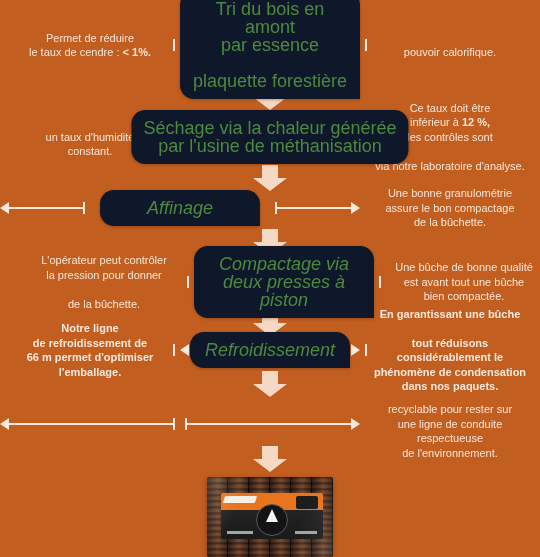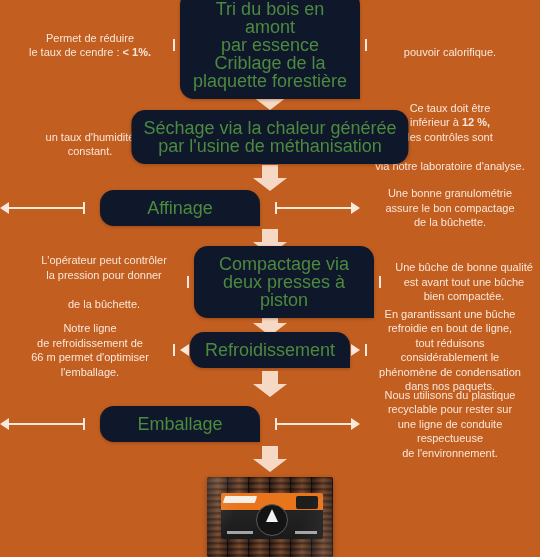--- a/index.html
+++ b/index.html
@@ -30,21 +30,21 @@
   }
   .side {
     width: 180px;
     color: #fae6d8;
     font-size: 11px;
     line-height: 14.5px;
     text-align: center;
     box-sizing: border-box;
     padding: 0 4px;
   }
-  .side.bold { font-weight: normal; color: #fbe8dc; }
+  .side.bold { font-weight: bold; color: #fbe8dc; }
   .side b { font-weight: bold; }
 
   .center {
     width: 180px;
     display: flex;
     align-items: center;
     justify-content: center;
     position: relative;
   }
 
@@ -55,21 +55,21 @@
     font-size: 18px;
     line-height: 18px;
     text-align: center;
     padding: 9px 12px;
     border-radius: 14px 14px 0 14px;
     box-shadow: 0 1px 3px rgba(90,35,5,0.35);
     box-sizing: border-box;
     position: relative;
     z-index: 3;
   }
-  .node.wide { min-width: 160px; }
+  .node.wide { min-width: 160px; font-style: italic; }
 
   
   .hconn {
     flex: 1 1 auto;
     height: 14px;
     position: relative;
   }
   .hconn .bar {
     position: absolute;
     top: 6px;
@@ -247,21 +247,21 @@
     </div>
     <div class="hconn left">
       <div class="bar"></div>
       <div class="head"></div>
       <div class="tick"></div>
     </div>
     <div class="center">
       <div class="node">
         <span>Tri du bois en amont</span><br>
         <span>par essence</span><br>
-        <span>Criblage de la</span><br>
+        <br>
         <span>plaquette forestière</span>
       </div>
     </div>
     <div class="hconn right">
       <div class="bar"></div>
       <div class="tick"></div>
       <div class="head"></div>
     </div>
     <div class="side">
       <br>
@@ -390,51 +390,46 @@
         <span>Refroidissement</span>
       </div>
     </div>
     <div class="hconn right">
       <div class="bar"></div>
         <div class="tick"></div>
         <div class="head"></div>
     </div>
     <div class="side bold">
       <span>En garantissant une bûche</span><br>
-      <span>refroidie en bout de ligne,</span><br>
+      <br>
       <span>tout réduisons</span><br>
       <span>considérablement le</span><br>
       <span>phénomène de condensation</span><br>
       <span>dans nos paquets.</span>
     </div>
   </div>
 
   <div class="varrow" style="top:371px;">
     <div class="stem"></div>
       <div class="tip"></div>
   </div>
 
   <div class="row" style="top:406px;height:36px;">
     <div class="hconn left">
       <div class="bar"></div>
         <div class="head"></div>
         <div class="tick"></div>
     </div>
-    <div class="center">
-      <div class="node wide">
-        <span>Emballage</span>
-      </div>
-    </div>
-    <div class="hconn right">
-      <div class="bar"></div>
-        <div class="tick"></div>
-        <div class="head"></div>
-    </div>
-    <div class="side">
-      <span>Nous utilisons du plastique</span><br>
+    <div class="hconn right">
+      <div class="bar"></div>
+        <div class="tick"></div>
+        <div class="head"></div>
+    </div>
+    <div class="side">
+      <br>
       <span>recyclable pour rester sur</span><br>
       <span>une ligne de conduite</span><br>
       <span>respectueuse</span><br>
       <span>de l'environnement.</span>
     </div>
   </div>
 
   <div class="varrow" style="top:446px;">
     <div class="stem"></div>
       <div class="tip"></div>

